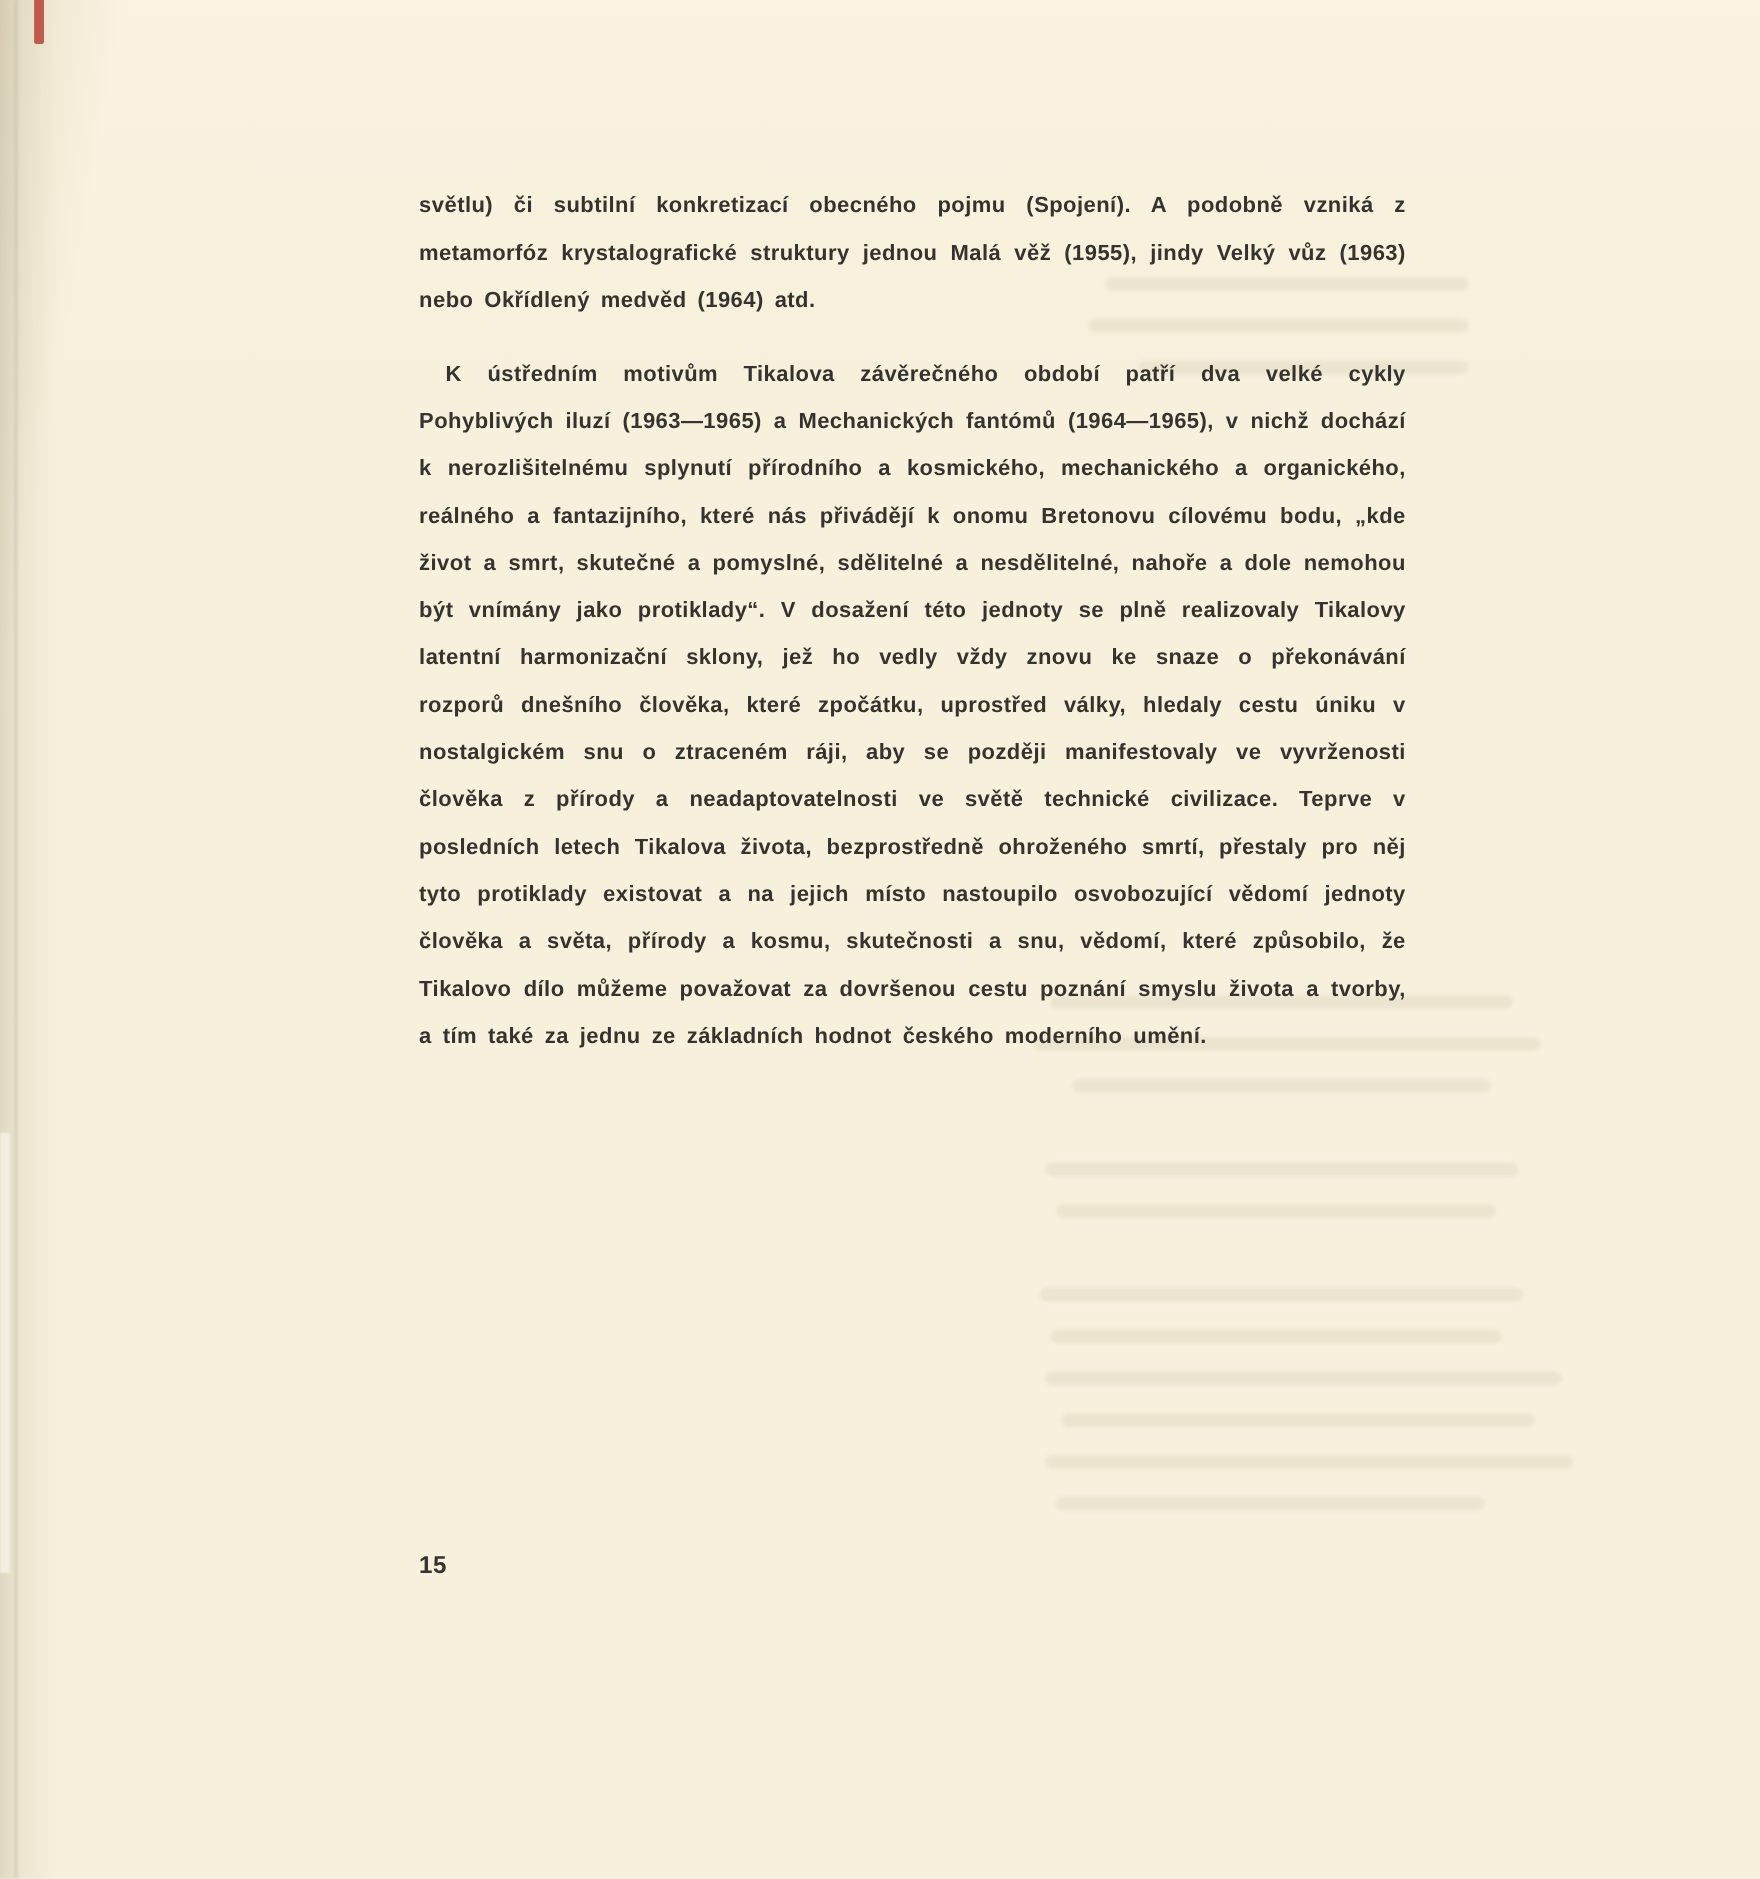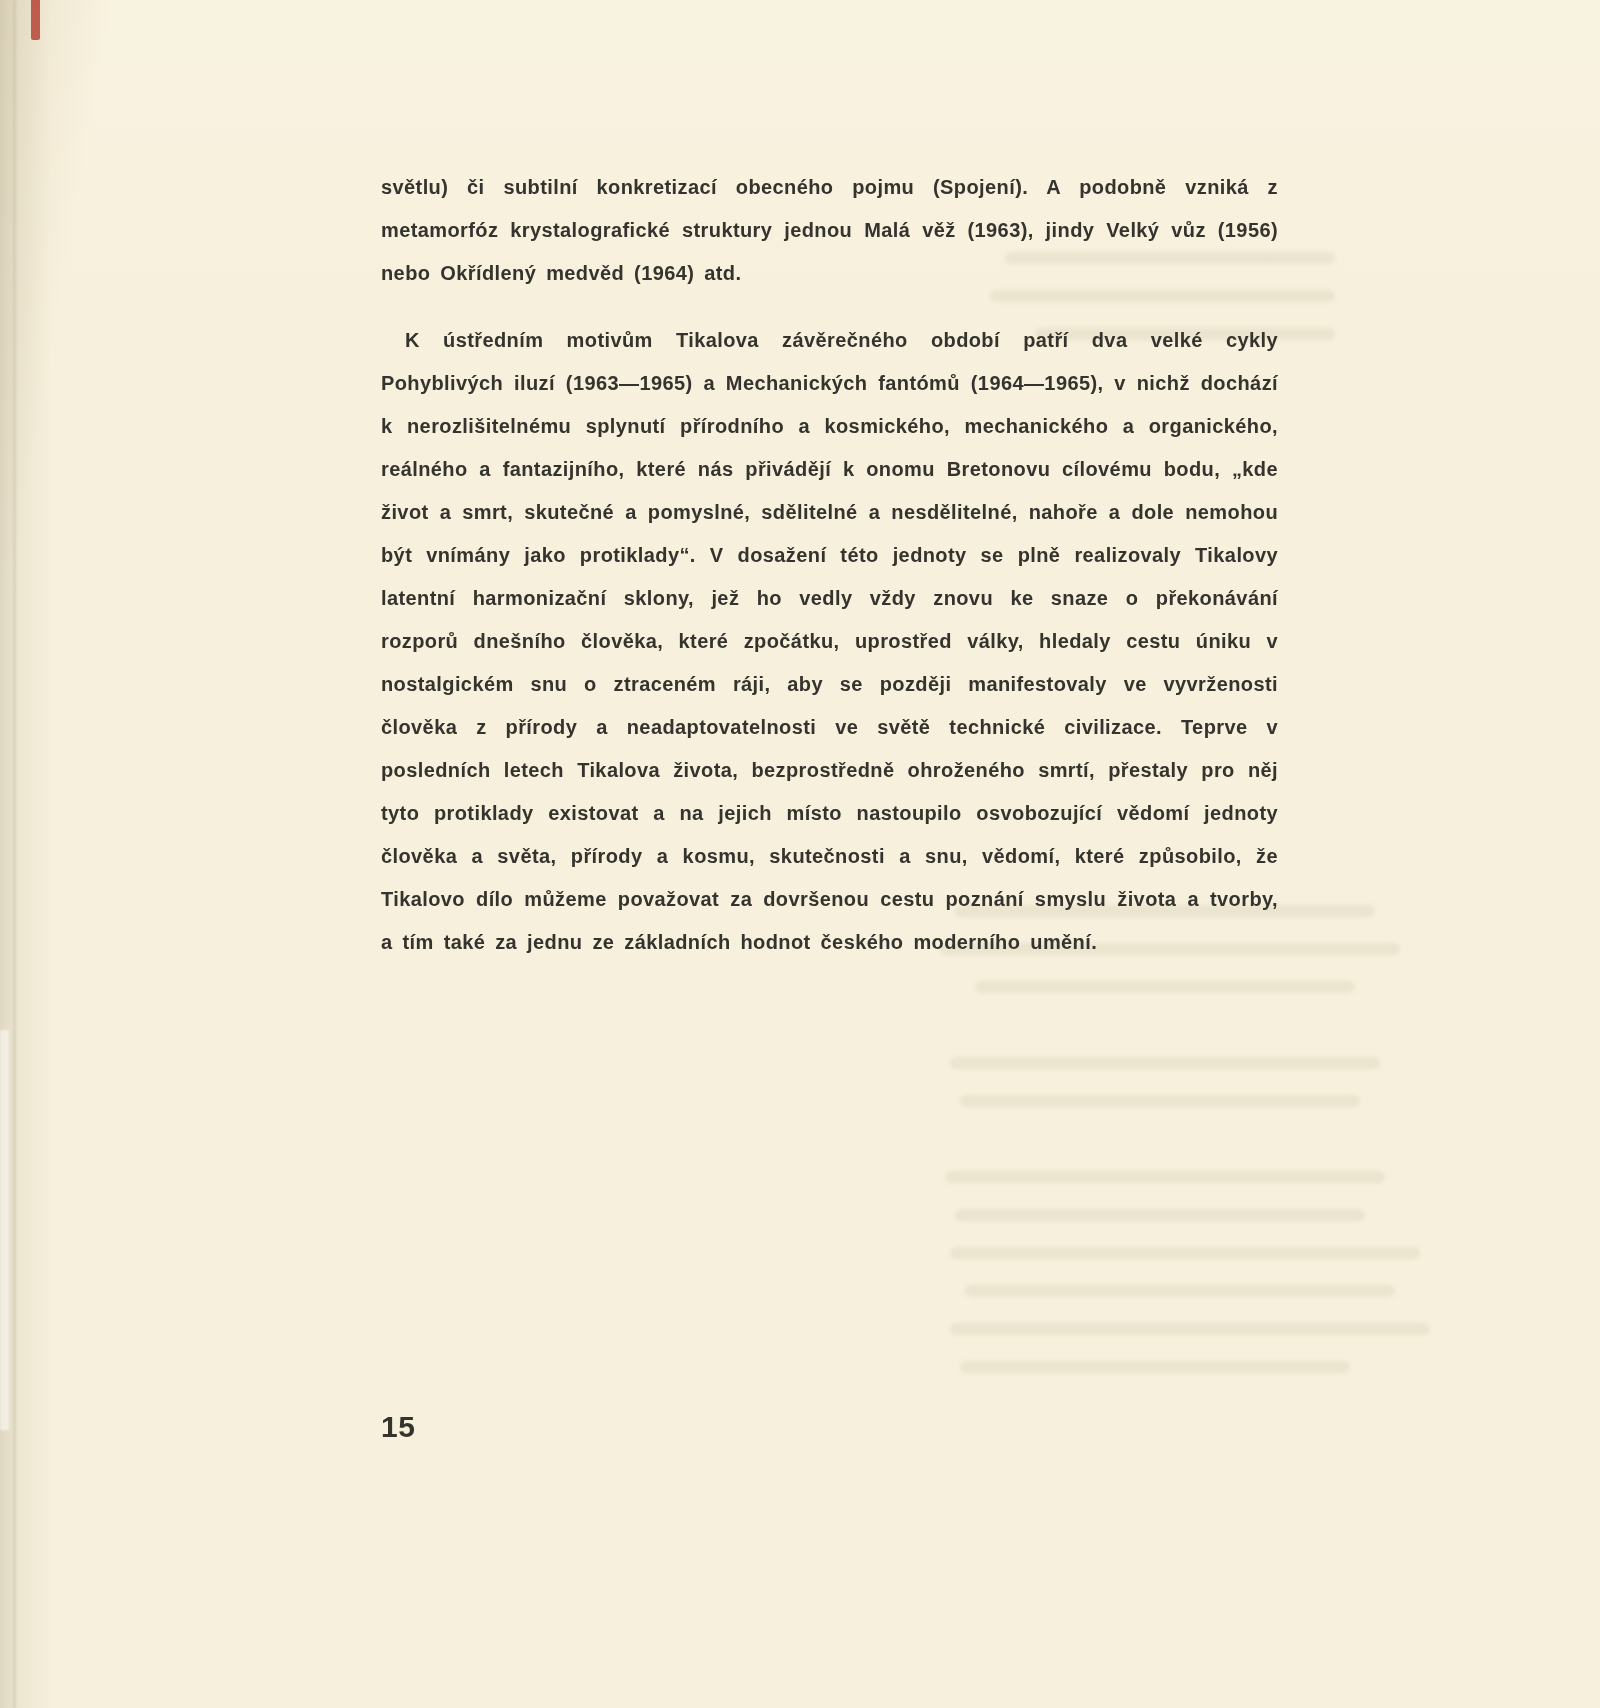--- a/index.html
+++ b/index.html
@@ -97,21 +97,21 @@
     padding-top: 30px;
     font-size: 21px;
     font-weight: 700;
     letter-spacing: 0.5px;
     color: var(--ink);
   }
   .page-number {
     position: absolute;
     left: 381px;
     top: 1410px;
-    font-size: 30px;
+    font-size: 22px;
     font-weight: 700;
     letter-spacing: 0.5px;
     color: var(--ink);
   }
 </style>
 </head>
 <body>
 
 <div class="page">
 
@@ -129,19 +129,19 @@
   <div class="ghost" style="left:950px;  top:1057px; width:430px;"></div>
   <div class="ghost" style="left:960px;  top:1095px; width:400px;"></div>
   <div class="ghost" style="left:945px;  top:1171px; width:440px;"></div>
   <div class="ghost" style="left:955px;  top:1209px; width:410px;"></div>
   <div class="ghost" style="left:950px;  top:1247px; width:470px;"></div>
   <div class="ghost" style="left:965px;  top:1285px; width:430px;"></div>
   <div class="ghost" style="left:950px;  top:1323px; width:480px;"></div>
   <div class="ghost" style="left:960px;  top:1361px; width:390px;"></div>
 
   <main class="text-block">
-    <p class="para">světlu) či subtilní konkretizací obecného pojmu (Spojení). A podobně vzniká z metamorfóz krystalografické struktury jednou Malá věž (1963), jindy Velký vůz (1956) nebo Okřídlený medvěd (1964) atd.</p>
+    <p class="para">světlu) či subtilní konkretizací obecného pojmu (Spojení). A podobně vzniká z metamorfóz krystalografické struktury jednou Malá věž (1955), jindy Velký vůz (1963) nebo Okřídlený medvěd (1964) atd.</p>
     <p class="para indent">K ústředním motivům Tikalova závěrečného období patří dva velké cykly Pohyblivých iluzí (1963—1965) a Mechanických fantómů (1964—1965), v nichž dochází k nerozlišitelnému splynutí přírodního a kosmického, mechanického a organického, reálného a fantazijního, které nás přivádějí k onomu Bretonovu cílovému bodu, „kde život a smrt, skutečné a pomyslné, sdělitelné a nesdělitelné, nahoře a dole nemohou být vnímány jako protiklady“. V dosažení této jednoty se plně realizovaly Tikalovy latentní harmonizační sklony, jež ho vedly vždy znovu ke snaze o překonávání rozporů dnešního člověka, které zpočátku, uprostřed války, hledaly cestu úniku v nostalgickém snu o ztraceném ráji, aby se později manifestovaly ve vyvrženosti člověka z přírody a neadaptovatelnosti ve světě technické civilizace. Teprve v posledních letech Tikalova života, bezprostředně ohroženého smrtí, přestaly pro něj tyto protiklady existovat a na jejich místo nastoupilo osvobozující vědomí jednoty člověka a světa, přírody a kosmu, skutečnosti a snu, vědomí, které způsobilo, že Tikalovo dílo můžeme považovat za dovršenou cestu poznání smyslu života a tvorby, a tím také za jednu ze základních hodnot českého moderního umění.</p>
   </main>
 
   <div class="page-number">15</div>
 
 </div>
 
 </body></html>

